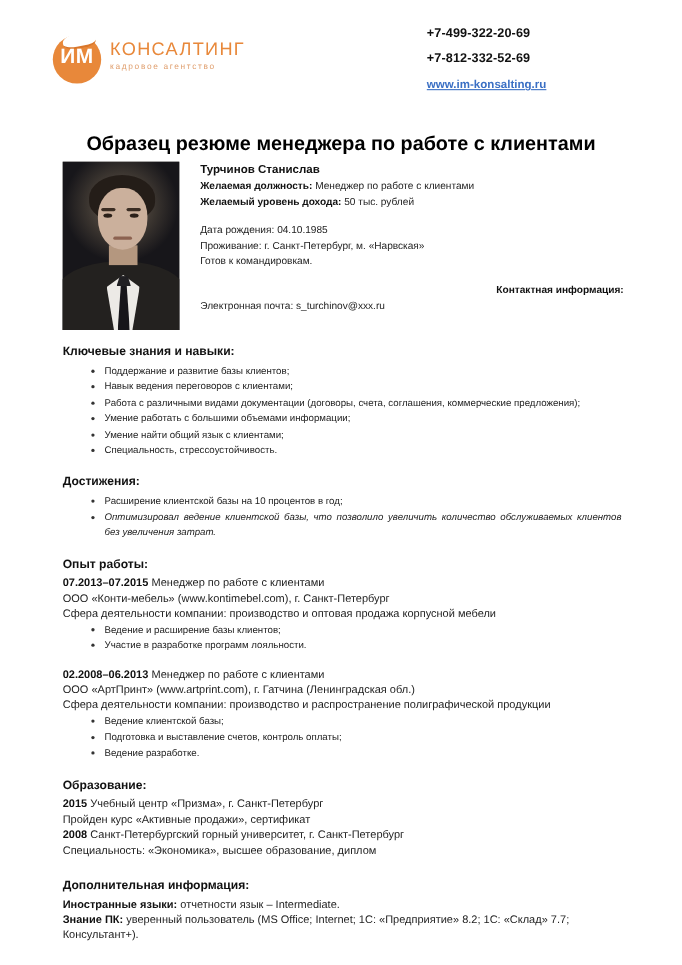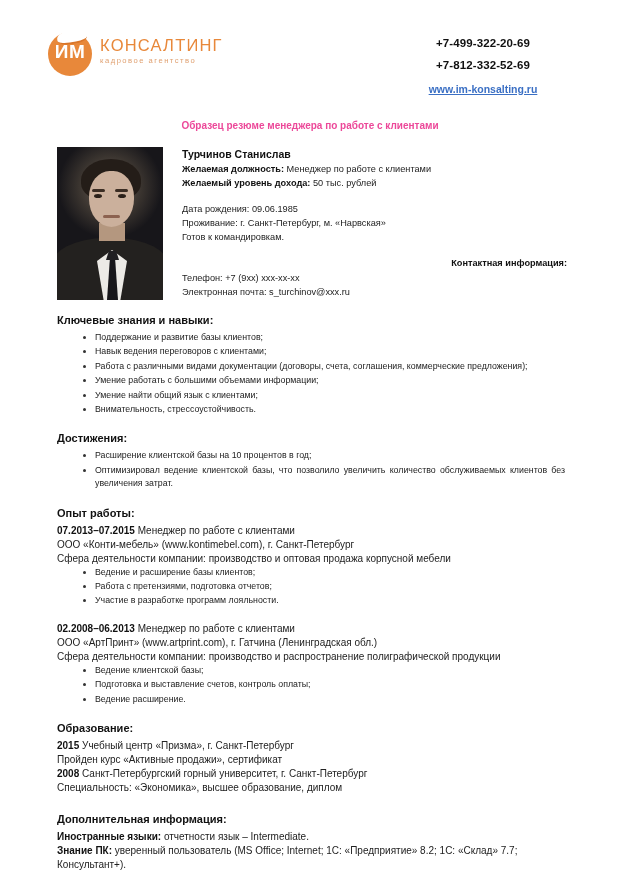--- a/index.html
+++ b/index.html
@@ -87,22 +87,22 @@
     font-size: 7.6px;
     color: #e0a070;
     letter-spacing: 1.5px;
     line-height: 11px;
     margin-top: 1px;
   }
 
   .contacts {
     position: absolute;
     right: 42px;
-    top: 32px;
-    text-align: center;
+    top: 20px;
+    text-align: left;
     width: 190px;
   }
   .contact-phone {
     font-size: 11.5px;
     font-weight: bold;
     color: #111;
     line-height: 22px;
     letter-spacing: 0.1px;
   }
   .contact-site {
@@ -115,23 +115,23 @@
     display: block;
   }
 
   
   .doc-title {
     position: absolute;
     left: 0;
     top: 120px;
     width: 620px;
     text-align: center;
-    font-size: 10px;
-    font-weight: bold;
-    color: #ec4899;
+    font-size: 18px;
+    font-weight: bold;
+    color: #000000;
   }
 
   
   .identity {
     position: absolute;
     left: 57px;
     top: 147px;
     width: 510px;
     height: 160px;
   }
@@ -277,21 +277,21 @@
   }
   ul.bullets li::before {
     content: "";
     position: absolute;
     left: 26px;
     top: 5px;
     width: 3px; height: 3px;
     border-radius: 50%;
     background: #333;
   }
-  li.justify { text-align: justify; padding-right: 2px; }
+  li.justify { text-align: justify; padding-right: 2px; font-style: italic; }
   .para {
     font-size: 10px;
     color: #222;
     line-height: 14px;
   }
   .para b { font-weight: bold; color: #111; }
   .spacer-md { height: 13px; }
   .spacer-lg { height: 16px; }
 </style>
 </head>
@@ -349,56 +349,52 @@
           <b>Желаемый уровень дохода:</b>
           <span>50 тыс. рублей</span>
         </div>
       </div>
 
       <div class="ident-gap"></div>
 
       <div>
         <div class="ident-line">
           <span>Дата рождения:</span>
-          <span>09.06.1985</span>
+          <span>04.10.1985</span>
         </div>
         <div class="ident-line">
           <span>Проживание:</span>
           <span>г. Санкт-Петербург, м. «Нарвская»</span>
         </div>
         <div class="ident-line">Готов к командировкам.</div>
       </div>
 
       <div class="ident-gap"></div>
 
       <div>
         <div class="ident-sub">Контактная информация:</div>
-        <div class="ident-line">
-          <span>Телефон:</span>
-          <span>+7 (9хх) ххх-хх-хх</span>
-        </div>
         <div class="ident-line">
           <span>Электронная почта:</span>
           <span>s_turchinov@xxx.ru</span>
         </div>
       </div>
     </div>
   </div>
 
   <div class="content">
 
     <div class="sec">
       <div class="sec-title">Ключевые знания и навыки:</div>
       <ul class="bullets">
         <li>Поддержание и развитие базы клиентов;</li>
         <li>Навык ведения переговоров с клиентами;</li>
         <li>Работа с различными видами документации (договоры, счета, соглашения, коммерческие предложения);</li>
         <li>Умение работать с большими объемами информации;</li>
         <li>Умение найти общий язык с клиентами;</li>
-        <li>Внимательность, стрессоустойчивость.</li>
+        <li>Специальность, стрессоустойчивость.</li>
       </ul>
     </div>
 
     <div class="spacer-md"></div>
 
     <div class="sec">
       <div class="sec-title">Достижения:</div>
       <ul class="bullets">
         <li>Расширение клиентской базы на 10 процентов в год;</li>
         <li class="justify">Оптимизировал ведение клиентской базы, что позволило увеличить количество обслуживаемых клиентов без увеличения затрат.</li>
@@ -415,41 +411,40 @@
           <b>07.2013–07.2015</b>
           <span>Менеджер по работе с клиентами</span>
         </div>
         <div class="para">ООО «Конти-мебель» (www.kontimebel.com), г. Санкт-Петербург</div>
         <div class="para">
           <span>Сфера деятельности компании:</span>
           <span>производство и оптовая продажа корпусной мебели</span>
         </div>
         <ul class="bullets">
           <li>Ведение и расширение базы клиентов;</li>
-          <li>Работа с претензиями, подготовка отчетов;</li>
           <li>Участие в разработке программ лояльности.</li>
         </ul>
       </div>
 
       <div class="spacer-md"></div>
 
       <div>
         <div class="para">
           <b>02.2008–06.2013</b>
           <span>Менеджер по работе с клиентами</span>
         </div>
         <div class="para">ООО «АртПринт» (www.artprint.com), г. Гатчина (Ленинградская обл.)</div>
         <div class="para">
           <span>Сфера деятельности компании:</span>
           <span>производство и распространение полиграфической продукции</span>
         </div>
         <ul class="bullets">
           <li>Ведение клиентской базы;</li>
           <li>Подготовка и выставление счетов, контроль оплаты;</li>
-          <li>Ведение расширение.</li>
+          <li>Ведение разработке.</li>
         </ul>
       </div>
     </div>
 
     <div class="spacer-md"></div>
 
     <div class="sec">
       <div class="sec-title">Образование:</div>
       <div class="para">
         <b>2015</b>

